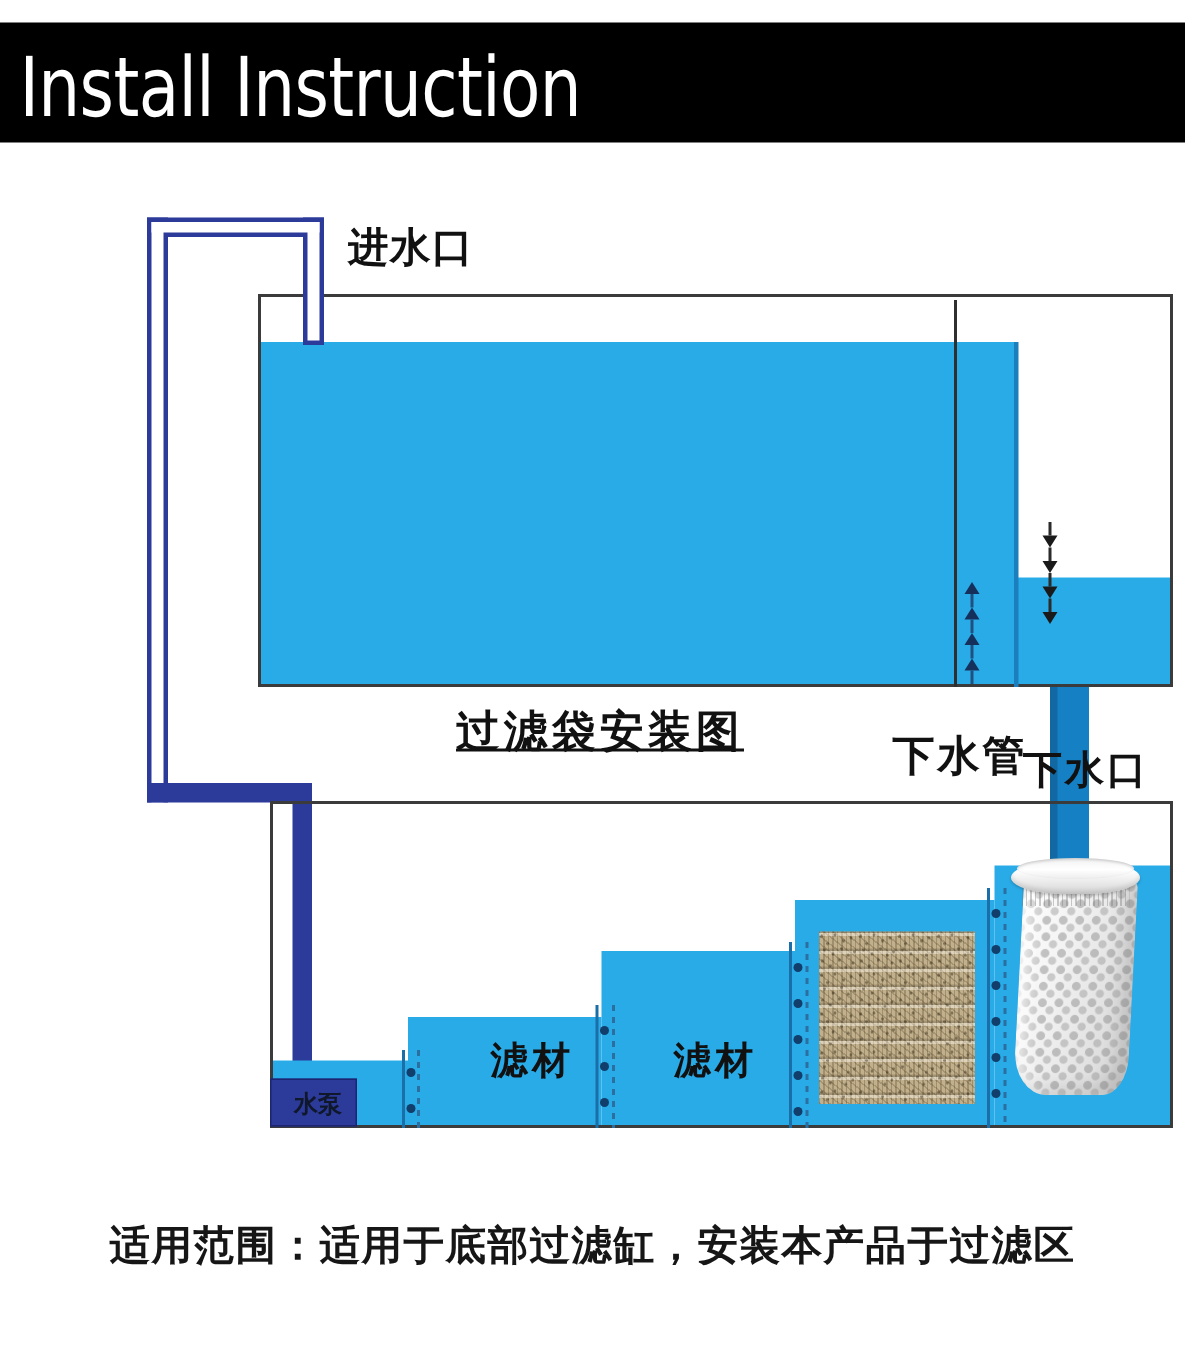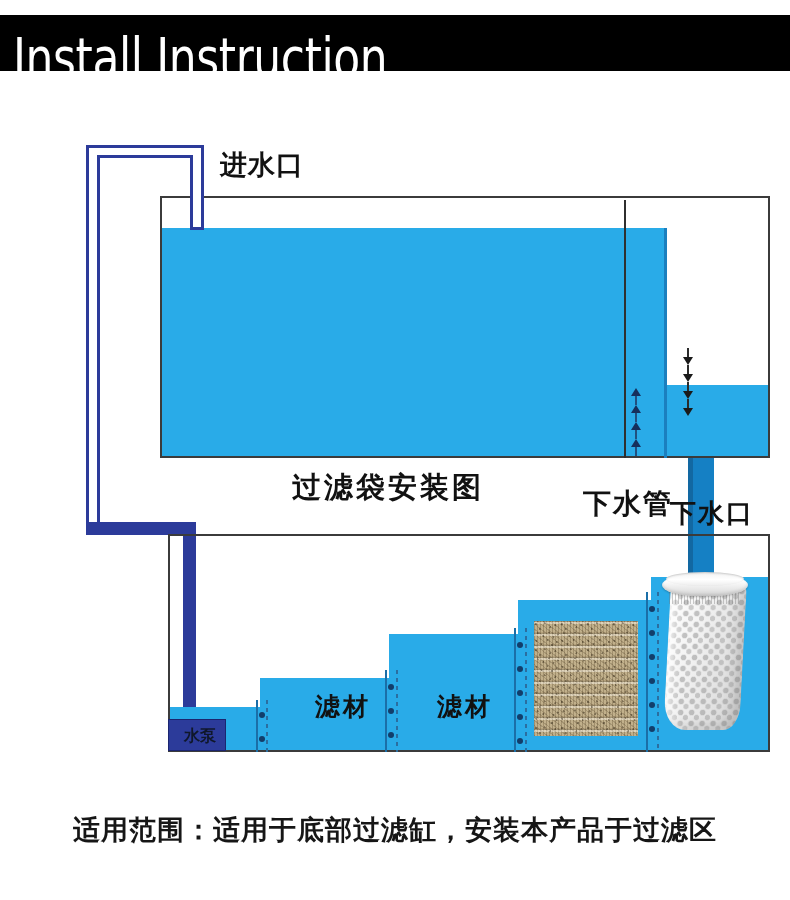--- a/index.html
+++ b/index.html
@@ -7,39 +7,39 @@
   body{
     width:790px;height:900px;
     background:#ffffff;
     font-family:"Liberation Sans","DejaVu Sans",sans-serif;
     overflow:hidden;
     position:relative;
   }
 
   
   #header-bar{
-    position:absolute;left:0;top:15px;width:790px;height:56px;
+    position:absolute;left:0;top:15px;width:790px;height:80px;
     background:#000000;
   }
   #header-title{
     position:absolute;left:13px;top:16px;
     color:#ffffff;
     font-size:55px;
     line-height:55px;
     font-weight:400;
     letter-spacing:-0.5px;
     transform:scaleX(0.80);
     transform-origin:left top;
     white-space:nowrap;
     font-family:"DejaVu Sans","Liberation Sans",sans-serif;
   }
 
   
   #diagram{
-    position:absolute;left:0;top:100px;width:648px;height:690px;
+    position:absolute;left:12px;top:100px;width:648px;height:690px;
   }
   .abs{position:absolute;}
 
   
   #upper-tank-outline{
     left:160px;top:96px;width:610px;height:262px;
     border:2px solid #3b3b3b;
     border-top:2px solid #3b3b3b;
     box-sizing:border-box;
     background:transparent;
@@ -89,21 +89,21 @@
   
   .cn-label{
     color:#111111;
     font-family:"DejaVu Sans","Liberation Sans",sans-serif;
     font-weight:700;
     white-space:nowrap;
     letter-spacing:1px;
   }
   #label-inlet{left:220px;top:47px;font-size:27px;}
   #label-drain-outlet{left:670px;top:396px;font-size:26px;letter-spacing:2px;}
-  #label-diagram-title{left:292px;top:368px;font-size:29px;letter-spacing:3px;}
+  #label-diagram-title{left:292px;top:368px;font-size:29px;letter-spacing:3px;text-decoration:underline;}
   #label-drain-pipe{left:583px;top:385px;font-size:28px;letter-spacing:2px;}
   #label-pump{left:184px;top:626px;font-size:16px;color:#0f172a;letter-spacing:0px;}
   .label-media{font-size:25px;letter-spacing:3px;}
   #label-media-1{left:315px;top:590px;}
   #label-media-2{left:437px;top:590px;}
 
   
   .navy{background:#2c3b9a;}
   .navy-inner{background:#ffffff;}
   

